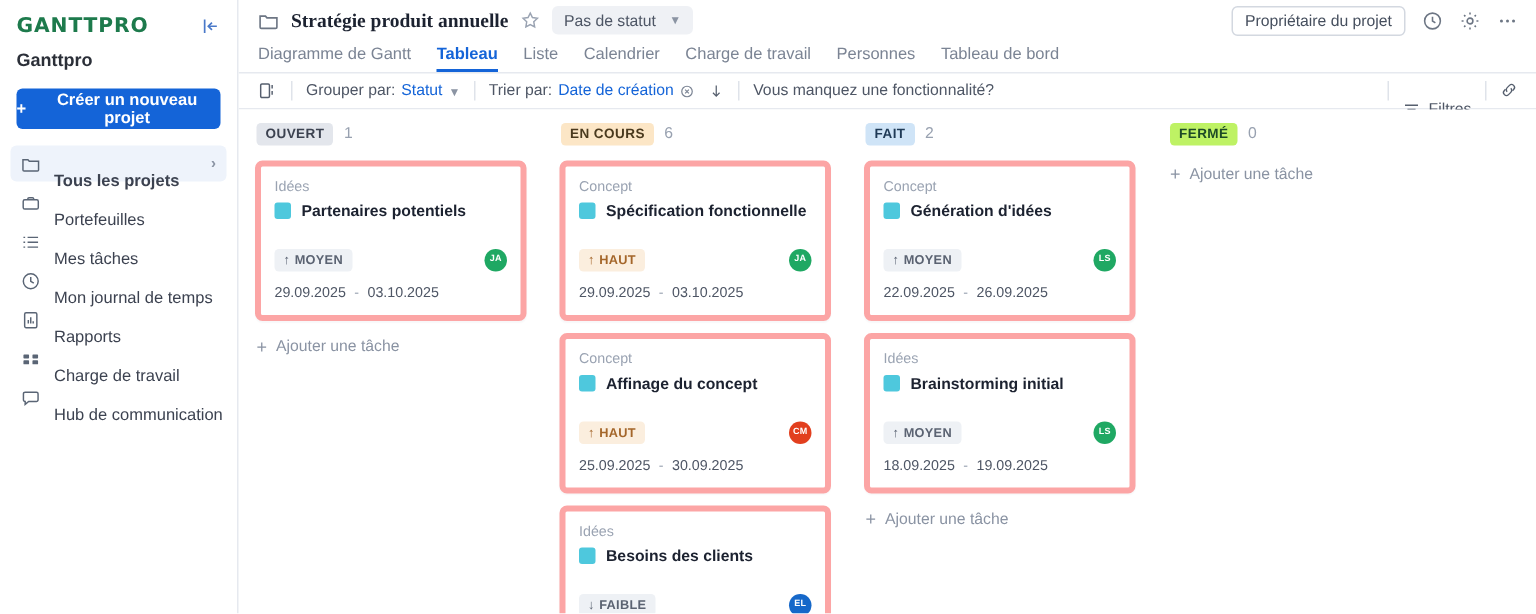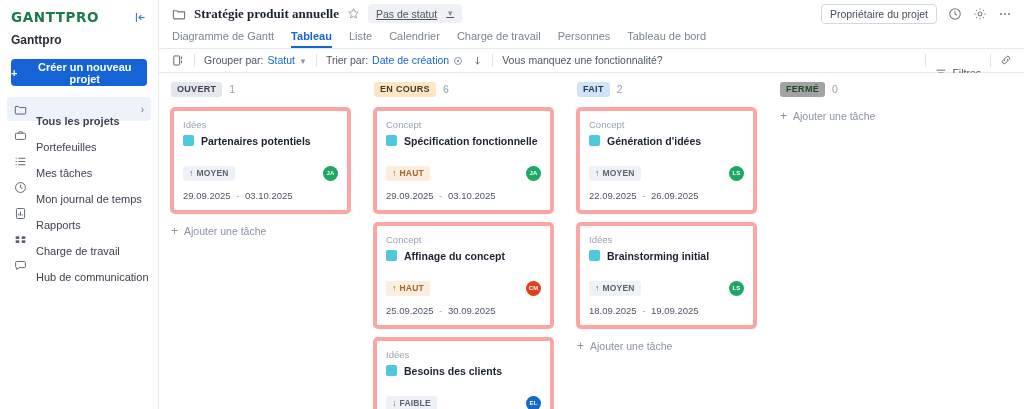--- a/index.html
+++ b/index.html
@@ -61,21 +61,21 @@
   .topbar {
     height: 31px; display: flex; align-items: center;
     padding: 0 12px 0 13px; gap: 8px;
   }
   .tb-folder { color: #6d7684; display:flex; align-items:center; }
   .project-title { font-size: 13px; font-weight: 700; color: #1c2230; font-family: Liberation Serif, serif; }
   .star-icon { color: #9aa3b2; display:flex; align-items:center; cursor:pointer; }
   .status-pill {
     background: #eff1f5; border-radius: 4px; height: 19px;
     display: flex; align-items: center; gap: 9px;
-    padding: 0 8px; font-size: 10.5px; color: #4e5665; cursor: pointer; text-decoration: underline;
+    padding: 0 8px; font-size: 10.5px; color: #4e5665; cursor: pointer;
   }
   .status-pill .caret { color: #8b94a3; font-size: 8px; }
   .tb-right { margin-left: auto; display: flex; align-items: center; gap: 11px; }
   .owner-btn {
     border: 1px solid #d3d8e0; border-radius: 4px; height: 20px;
     display:flex; align-items:center; padding: 0 8px;
     font-size: 10.5px; color: #464f5e; background:#fff; cursor: pointer;
     font-family: "Liberation Sans", sans-serif;
   }
   .tb-ic { color: #6d7684; display:flex; align-items:center; cursor:pointer; }
@@ -509,21 +509,21 @@
         </div>
 
         <div class="add-task">
           <span class="plus">+</span>
           <span>Ajouter une tâche</span>
         </div>
       </div>
 
       <div class="column">
         <div class="col-head">
-          <span class="col-badge" style="background:#a3a3a3;color:#1d4a26">FERMÉ</span>
+          <span class="col-badge" style="background:#bef264;color:#1d4a26">FERMÉ</span>
           <span class="col-count">0</span>
         </div>
         <div class="add-task">
           <span class="plus">+</span>
           <span>Ajouter une tâche</span>
         </div>
       </div>
 
     </div>
   </section>

